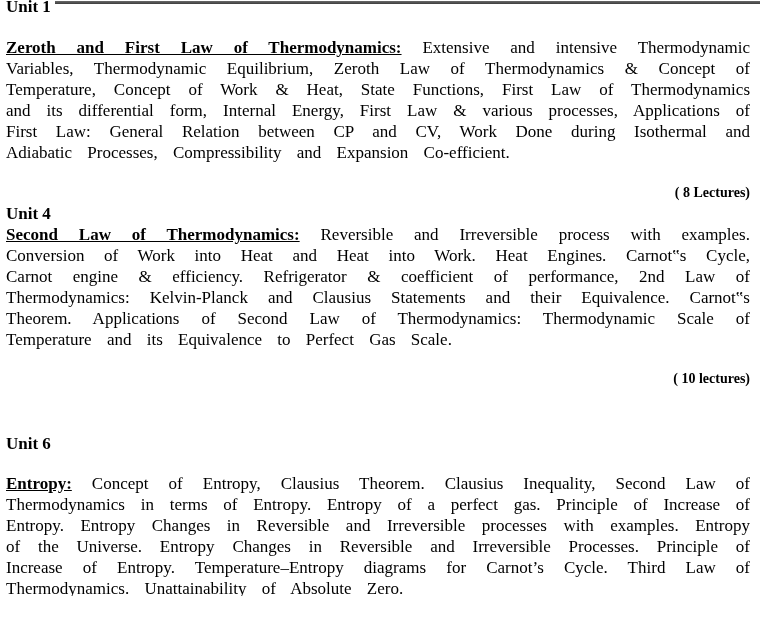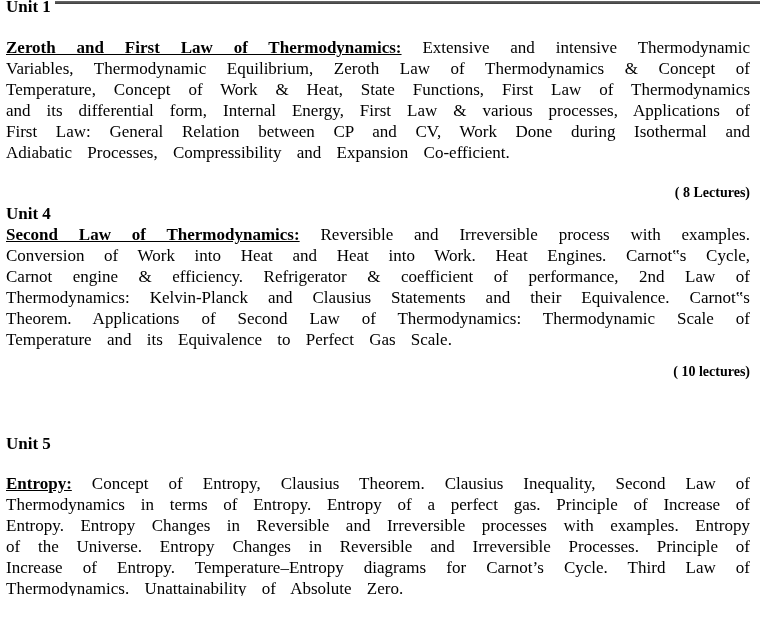--- a/index.html
+++ b/index.html
@@ -52,21 +52,21 @@
   .s3 .para { margin-top: 19px; }
   .lectures {
     margin: 0;
     font-size: 14px;
     line-height: 21px;
     font-weight: bold;
     text-align: right;
     word-spacing: normal;
   }
   .s1 .lectures { margin-top: 19px; }
-  .s2 .lectures { margin-top: 11px; }
+  .s2 .lectures { margin-top: 18px; }
   .s3 .lectures { margin-top: 13px; }
   .bottom-bar {
     position: absolute;
     left: 0;
     top: 617px;
     width: 760px;
     height: 8px;
     background: #1b1b1b;
   }
   .bottom-bar .thumb {
@@ -91,21 +91,21 @@
     <p class="lectures">( 8 Lectures)</p>
   </section>
 
   <section class="unit-section s2">
     <h2 class="unit-heading">Unit 4</h2>
     <p class="para"><span class="lead">Second Law of Thermodynamics:</span><span> Reversible and Irreversible process with examples. Conversion of Work into Heat and Heat into Work. Heat Engines. Carnot‟s Cycle, Carnot engine &amp; efficiency. Refrigerator &amp; coefficient of performance, 2nd Law of Thermodynamics: Kelvin-Planck and Clausius Statements and their Equivalence. Carnot‟s Theorem. Applications of Second Law of Thermodynamics: Thermodynamic Scale of Temperature and its Equivalence to Perfect Gas Scale.</span></p>
     <p class="lectures">( 10 lectures)</p>
   </section>
 
   <section class="unit-section s3">
-    <h2 class="unit-heading">Unit 5</h2>
+    <h2 class="unit-heading">Unit 6</h2>
     <p class="para"><span class="lead">Entropy:</span><span> Concept of Entropy, Clausius Theorem. Clausius Inequality, Second Law of Thermodynamics in terms of Entropy. Entropy of a perfect gas. Principle of Increase of Entropy. Entropy Changes in Reversible and Irreversible processes with examples. Entropy of the Universe. Entropy Changes in Reversible and Irreversible Processes. Principle of Increase of Entropy. Temperature–Entropy diagrams for Carnot’s Cycle. Third Law of Thermodynamics. Unattainability of Absolute Zero.</span></p>
     <p class="lectures">( 7 lectures)</p>
   </section>
 
   <div class="bottom-bar">
     <div class="thumb"></div>
   </div>
 
 </div>
 

